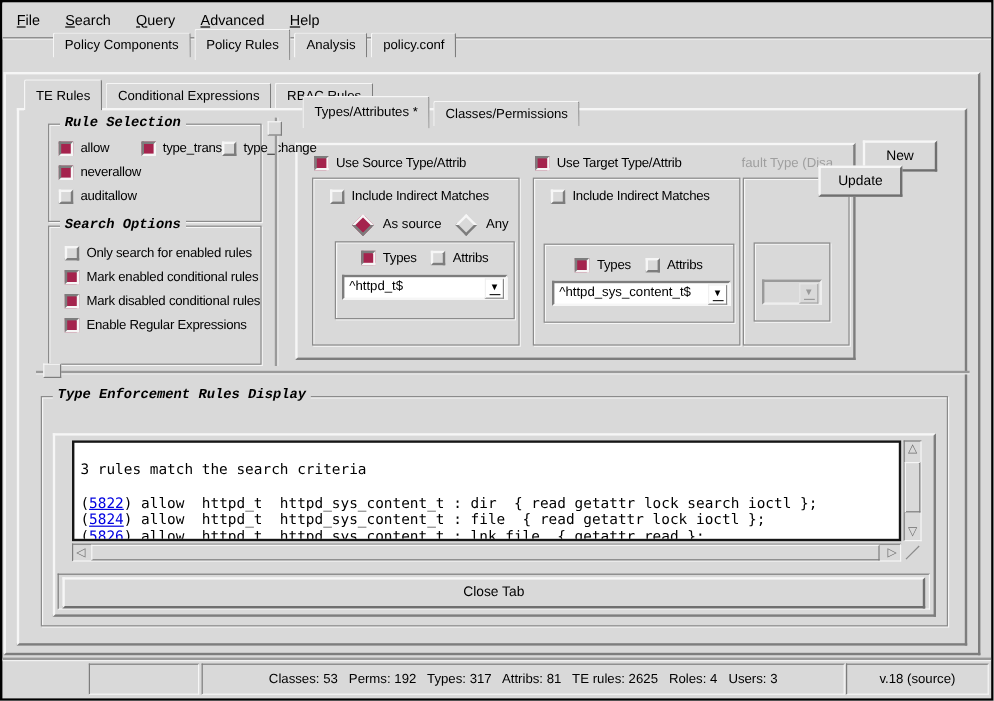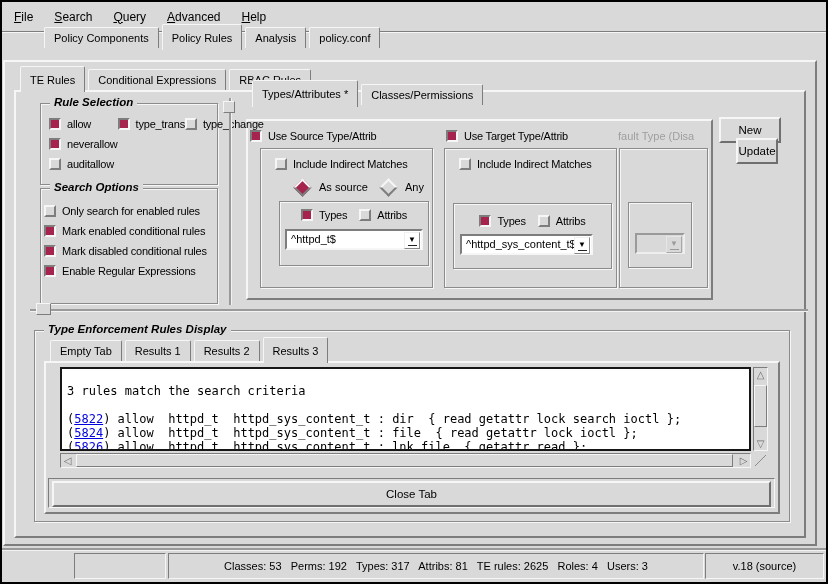--- a/index.html
+++ b/index.html
@@ -24,21 +24,21 @@
   .tabs{display:flex;align-items:flex-end;z-index:5;}
   .tab{box-sizing:border-box;height:21px;margin-bottom:2px;margin-right:3px;padding:0 9px;
     display:flex;align-items:center;background:#d9d9d9;white-space:nowrap;
     border:1px solid;border-bottom:none;border-color:#f6f6f6 #7d7d7d #d9d9d9 #f6f6f6;
     border-radius:2px 2px 0 0;font-size:11px;}
   .tab.active{height:100%;margin-bottom:0;z-index:6;position:relative;
     box-shadow:0 2px 0 #d9d9d9;}
   
   .groupbox{position:absolute;box-sizing:border-box;}
   .gb-title{position:absolute;top:-8px;left:9px;background:#d9d9d9;padding:0 4px;
-    font-weight:bold;font-style:italic;font-size:11.5px;white-space:nowrap;z-index:3;}
+    font-weight:bold;font-style:italic;font-size:11.5px;white-space:nowrap;z-index:3;font-family:Liberation Mono, monospace;}
   
   .cb-row{display:inline-flex;align-items:center;gap:6px;height:20px;white-space:nowrap;cursor:default;}
   .cb-label{letter-spacing:-0.2px;}
   .ind{width:12px;height:12px;box-sizing:border-box;flex:0 0 12px;
     border:2px solid;border-color:#f6f6f6 #7d7d7d #7d7d7d #f6f6f6;background:#d9d9d9;}
   .ind.on{border-color:#7d7d7d #f6f6f6 #f6f6f6 #7d7d7d;background:#a5234d;}
   .radio-row{display:inline-flex;align-items:center;gap:8px;height:16px;white-space:nowrap;}
   .diamond{width:9px;height:9px;box-sizing:content-box;transform:rotate(45deg);margin:0 2px;
     border:2px solid;border-color:#f6f6f6 #7d7d7d #7d7d7d #f6f6f6;background:#d9d9d9;}
   .diamond.on{background:#a5234d;}
@@ -135,21 +135,21 @@
             <span class="cb-row">
               <span class="ind"></span>
               <span class="cb-label">type_change</span>
             </span>
           </div>
     </div>
   </div>
 
   <div class="abs groupbox groovebox" style="left:38px;top:186px;width:178px;height:116px;z-index:2;">
     <span class="gb-title">Search Options</span>
-    <div style="display:flex;flex-direction:column;padding:12px 0 0 3px;">
+    <div style="display:flex;flex-direction:column;padding:12px 0 0 13px;">
           <span class="cb-row">
             <span class="ind"></span>
             <span class="cb-label">Only search for enabled rules</span>
           </span>
           <span class="cb-row">
             <span class="ind on"></span>
             <span class="cb-label">Mark enabled conditional rules</span>
           </span>
           <span class="cb-row">
             <span class="ind on"></span>
@@ -164,21 +164,21 @@
 
   <div class="abs vline" style="left:227px;top:96px;height:207px;z-index:2;"></div>
   <div class="abs sash-handle" style="left:221px;top:99px;width:12px;height:12px;"></div>
 
   <div class="abs tabs" style="left:250px;top:78px;height:27px;">
         <span class="tab active">Types/Attributes *</span>
         <span class="tab">Classes/Permissions</span>
       </div>
   <div class="abs raised" style="left:244px;top:117px;width:467px;height:181px;z-index:1;"></div>
 
-  <div class="abs cb-row" style="left:248px;top:126px;z-index:2;height:16px;text-align:right;">
+  <div class="abs cb-row" style="left:260px;top:126px;z-index:2;height:16px;text-align:right;">
     <span class="ind on"></span>
     <span class="cb-label">Use Source Type/Attrib</span>
   </div>
   <div class="abs groovebox" style="left:258px;top:146px;width:173px;height:140px;z-index:2;">
     <div class="cb-row" style="position:absolute;left:14px;top:7px;height:16px;">
       <span class="ind"></span>
       <span class="cb-label">Include Indirect Matches</span>
     </div>
     <div style="position:absolute;left:33px;top:30px;display:flex;gap:12px;">
       <span class="radio-row">
@@ -224,21 +224,21 @@
       <div style="display:flex;justify-content:center;gap:12px;margin-top:9px;">
         <span class="cb-row" style="height:16px;">
           <span class="ind on"></span>
           <span class="cb-label">Types</span>
         </span>
         <span class="cb-row" style="height:16px;">
           <span class="ind"></span>
           <span class="cb-label">Attribs</span>
         </span>
       </div>
-      <div class="combo" style="margin:5px 18px 0 6px;">
+      <div class="combo" style="margin:5px 2px 0 6px;">
         <span class="combo-field">^httpd_sys_content_t$</span>
         <span class="combo-arrow">
           <span class="glyph">▼</span>
           <span class="bar"></span>
         </span>
       </div>
     </div>
   </div>
 
   <div class="abs disabled-label" style="left:616px;top:128px;width:92px;z-index:2;">fault Type (Disa</div>
@@ -248,34 +248,28 @@
         <span class="combo-field"></span>
         <span class="combo-arrow">
           <span class="glyph">▼</span>
           <span class="bar"></span>
         </span>
       </div>
     </div>
   </div>
 
   <div class="abs btn" style="left:717px;top:115px;width:62px;height:26px;z-index:2;">New</div>
-  <div class="abs btn" style="left:734px;top:136px;width:42px;height:26px;z-index:2;">Update</div>
+  <div class="abs btn" style="left:680px;top:136px;width:70px;height:26px;z-index:2;">Update</div>
 
   <div class="abs hline" style="left:28px;top:307px;width:778px;z-index:2;"></div>
   <div class="abs sash-handle" style="left:34px;top:301px;width:15px;height:12px;"></div>
 
   <div class="abs groupbox groovebox" style="left:32px;top:328px;width:756px;height:192px;z-index:2;">
     <span class="gb-title">Type Enforcement Rules Display</span>
   </div>
-  <div class="abs tabs" style="left:48px;top:335px;height:26px;z-index:5;">
-        <span class="tab">Empty Tab</span>
-        <span class="tab">Results 1</span>
-        <span class="tab">Results 2</span>
-        <span class="tab active">Results 3</span>
-      </div>
   <div class="abs raised" style="left:42px;top:359px;width:736px;height:153px;z-index:3;"></div>
 
   <div class="abs textarea" style="left:58px;top:365px;width:691px;height:84px;z-index:4;">
     <div class="summary-line">3 rules match the search criteria</div>
     <div class="blank-line">&nbsp;</div>
     <div>
           <div class="rule-line">(<a class="rule-link">5822</a>) allow  httpd_t  httpd_sys_content_t : dir  { read getattr lock search ioctl };</div>
           <div class="rule-line">(<a class="rule-link">5824</a>) allow  httpd_t  httpd_sys_content_t : file  { read getattr lock ioctl };</div>
           <div class="rule-line">(<a class="rule-link">5826</a>) allow  httpd_t  httpd_sys_content_t : lnk_file  { getattr read };</div>
         </div>

